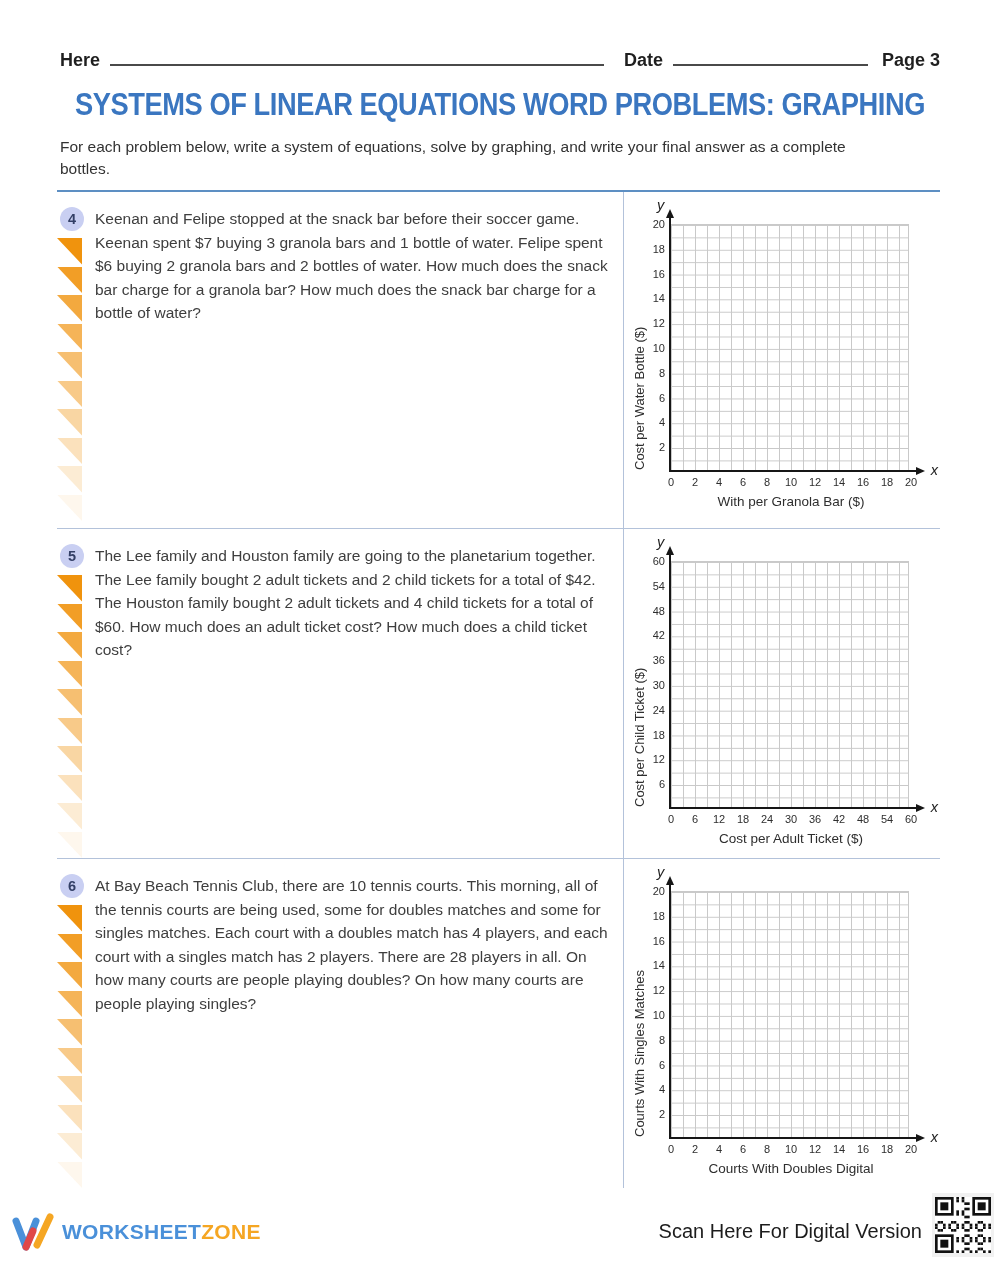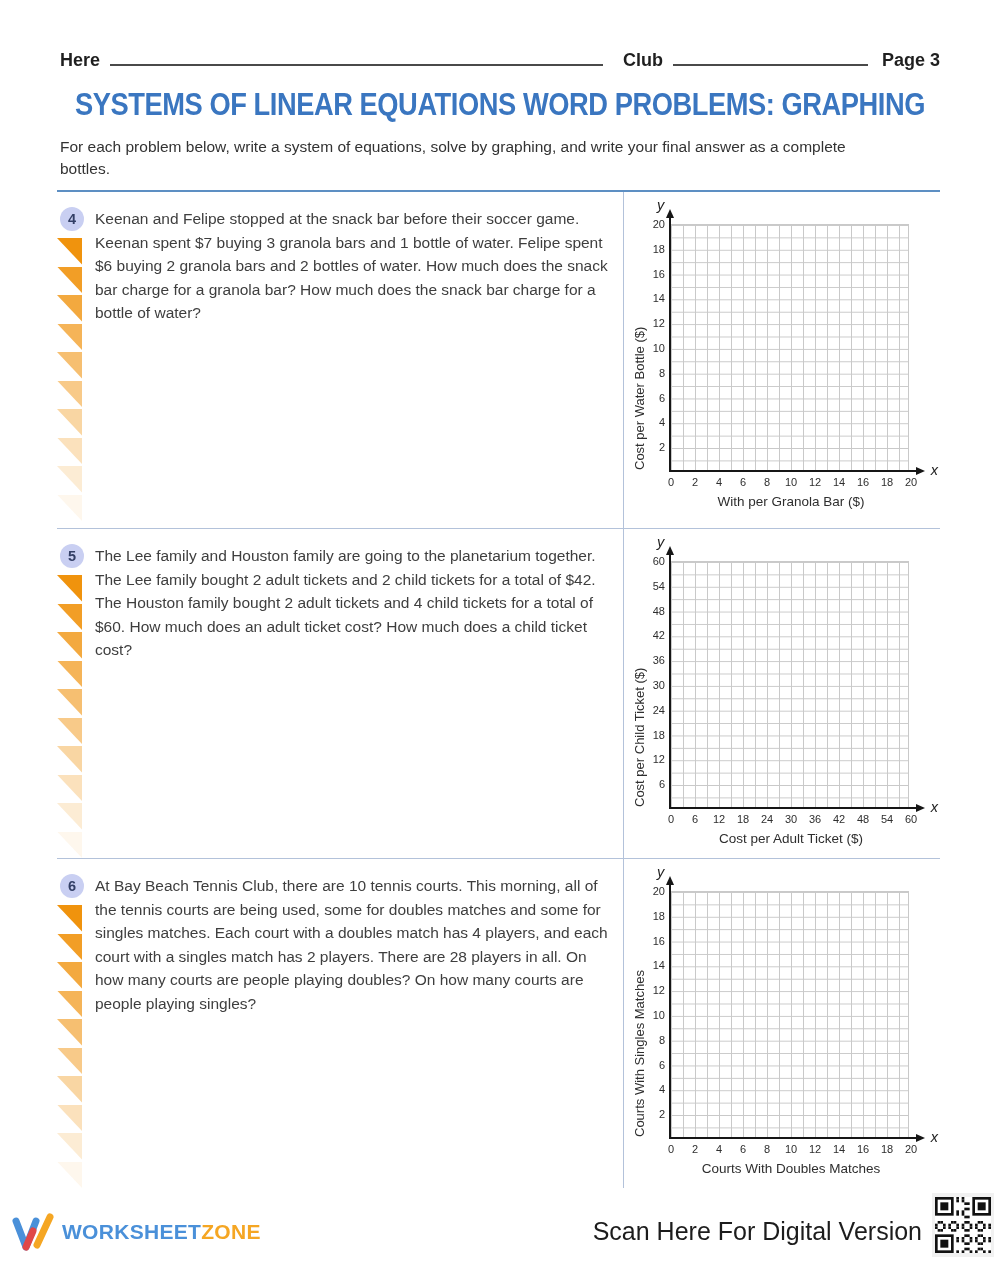--- a/index.html
+++ b/index.html
@@ -71,31 +71,31 @@
             display:flex; align-items:center; writing-mode:vertical-rl;
             transform:rotate(180deg); font-size:13px; color:#2e2e2e; white-space:nowrap; }
 
   
   .footer { height:93px; display:flex; align-items:center; padding:0 6px 6px 12px; }
   .logo { display:flex; align-items:center; gap:8px; }
   .logo-text { font-size:21px; font-weight:700; letter-spacing:0.3px; }
   .logo-blue { color:#4a90d9; }
   .logo-orange { color:#f5a623; }
   .spacer { flex:1; }
-  .scan-text { font-size:25px; color:#1c1c1c; margin-right:10px; }
+  .scan-text { font-size:20px; color:#1c1c1c; margin-right:10px; }
   .qr-wrap { width:62px; height:64px; background:#f1f1f1; display:flex;
              align-items:center; justify-content:center; margin-top:-14px; }
 </style>
 </head>
 <body>
 
 <div class="header">
   <span>Here</span>
   <span class="blank-line name-line"></span>
-  <span>Club</span>
+  <span>Date</span>
   <span class="blank-line date-line"></span>
   <span>Page 3</span>
 </div>
 
 <div class="title">SYSTEMS OF LINEAR EQUATIONS WORD PROBLEMS: GRAPHING</div>
 
 <p class="instructions">For each problem below, write a system of equations, solve by graphing, and write your final answer as a complete bottles.</p>
 
 <div class="rule-strong"></div>
 
@@ -262,21 +262,21 @@
             <span class="ytick" style="top: 191.4px;">4</span>
             <span class="ytick" style="top: 166.6px;">6</span>
             <span class="ytick" style="top: 141.8px;">8</span>
             <span class="ytick" style="top: 117px;">10</span>
             <span class="ytick" style="top: 92.2px;">12</span>
             <span class="ytick" style="top: 67.4px;">14</span>
             <span class="ytick" style="top: 42.6px;">16</span>
             <span class="ytick" style="top: 17.8px;">18</span>
             <span class="ytick" style="top: -7px;">20</span>
           </div>
-        <div class="xtitle">Courts With Doubles Matches</div>
+        <div class="xtitle">Courts With Doubles Digital</div>
         <div class="ytitle">Courts With Singles Matches</div>
       </div>
     </div>
   </div>
 </section>
 
 <div class="footer">
   <div class="logo">
     <svg width="42" height="46" viewBox="0 0 42 46">
       <path d="M4 12 L14 38 L24 12" fill="none" stroke="#4a90d9" stroke-width="7" stroke-linecap="round" stroke-linejoin="round"></path>

